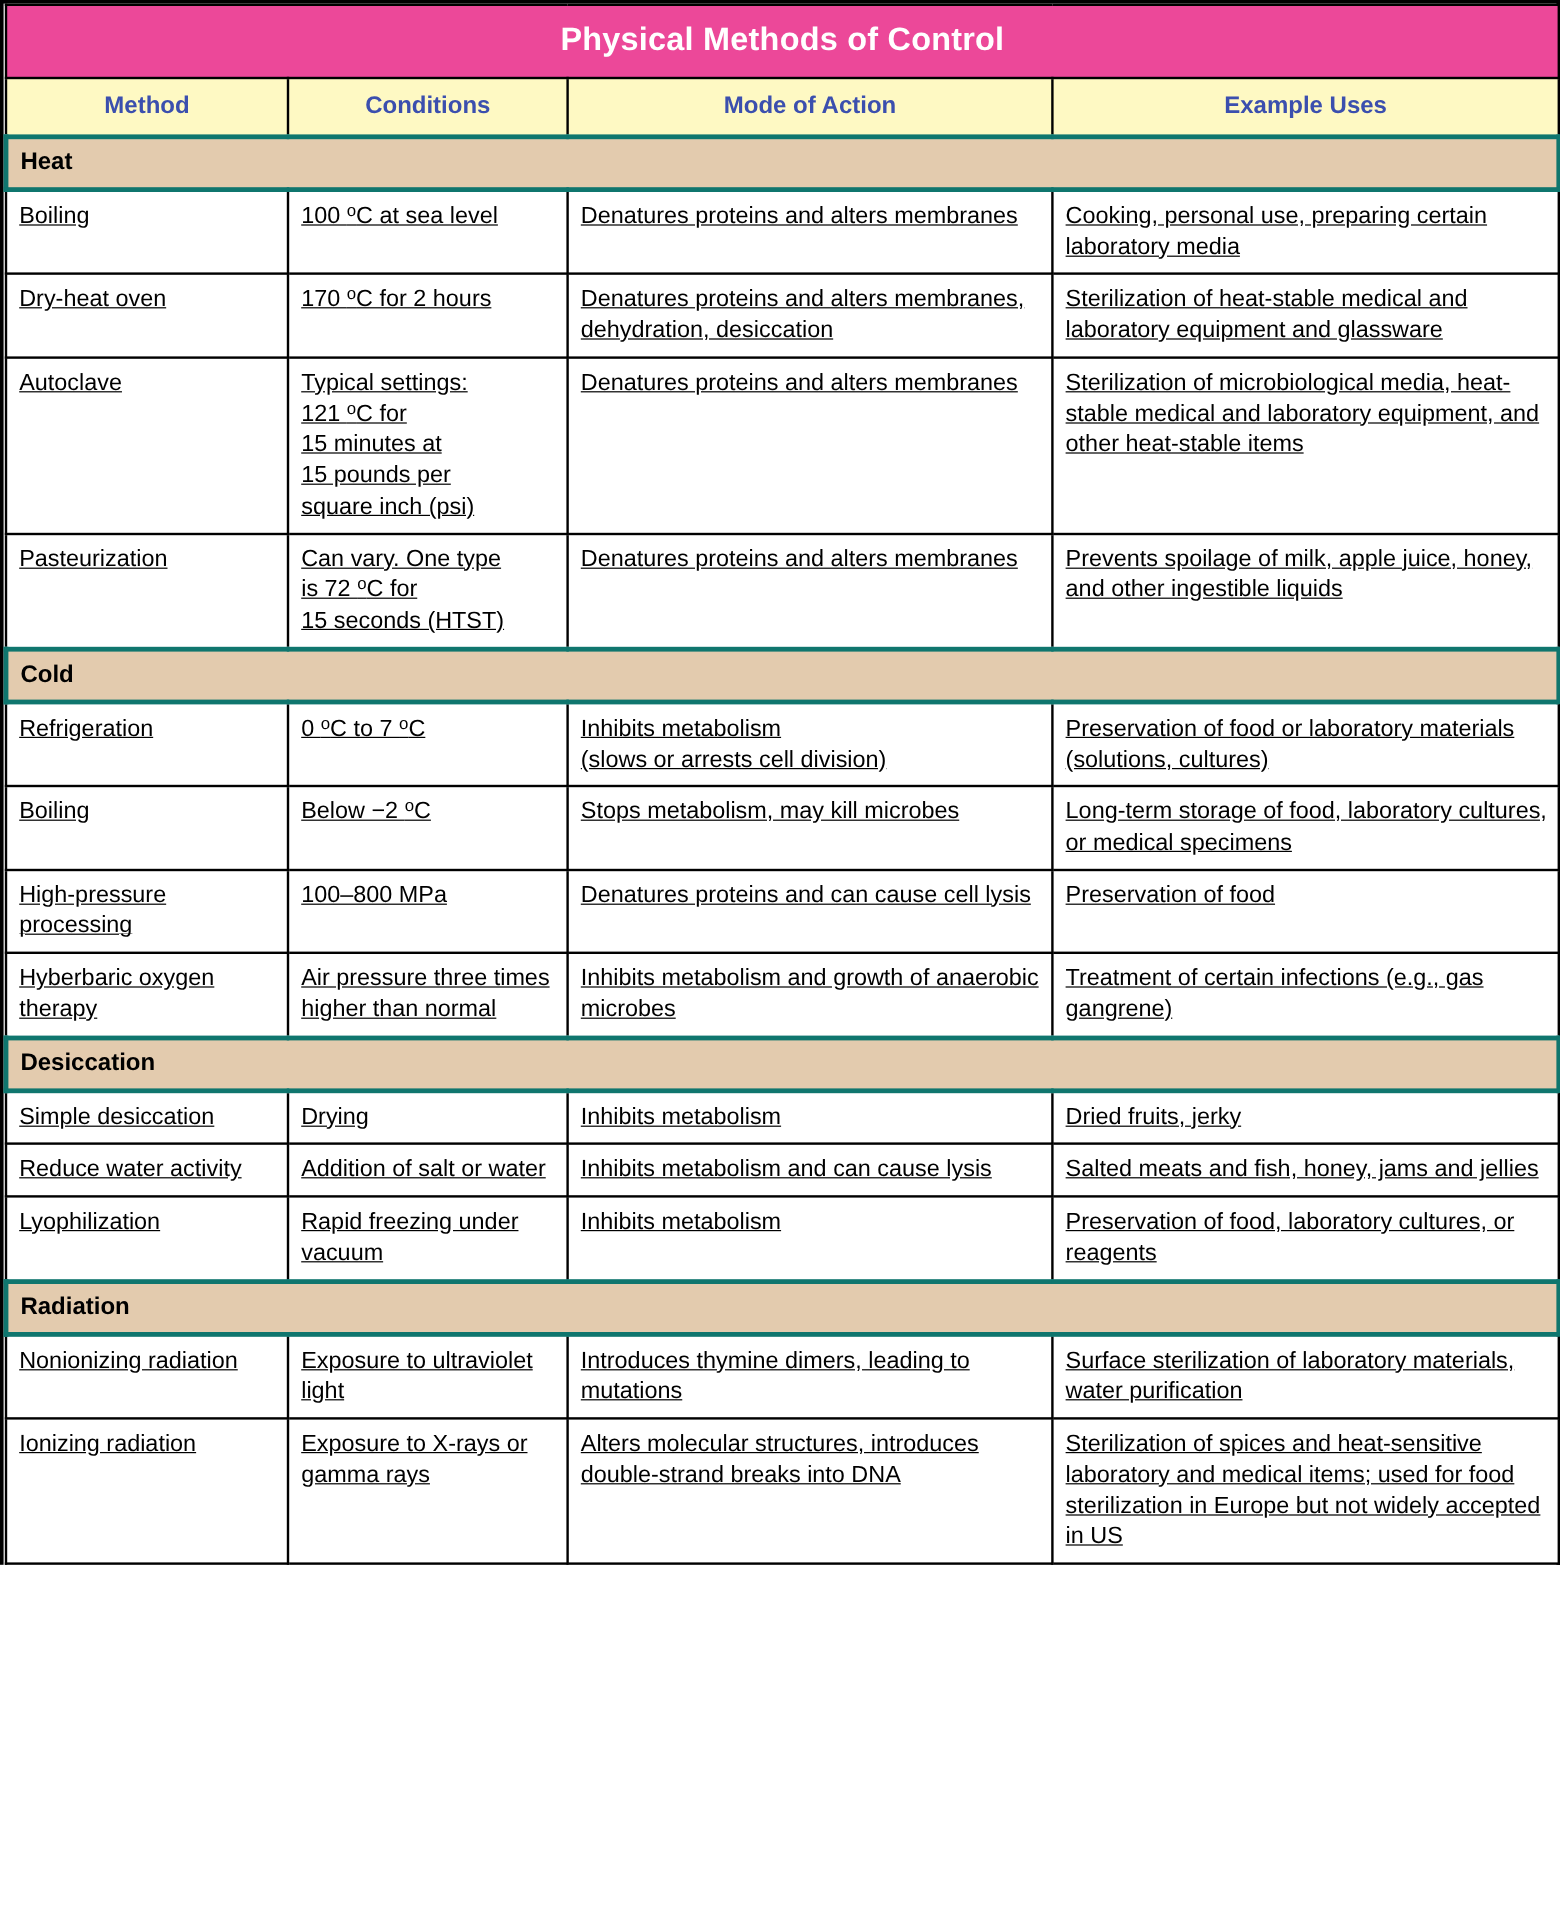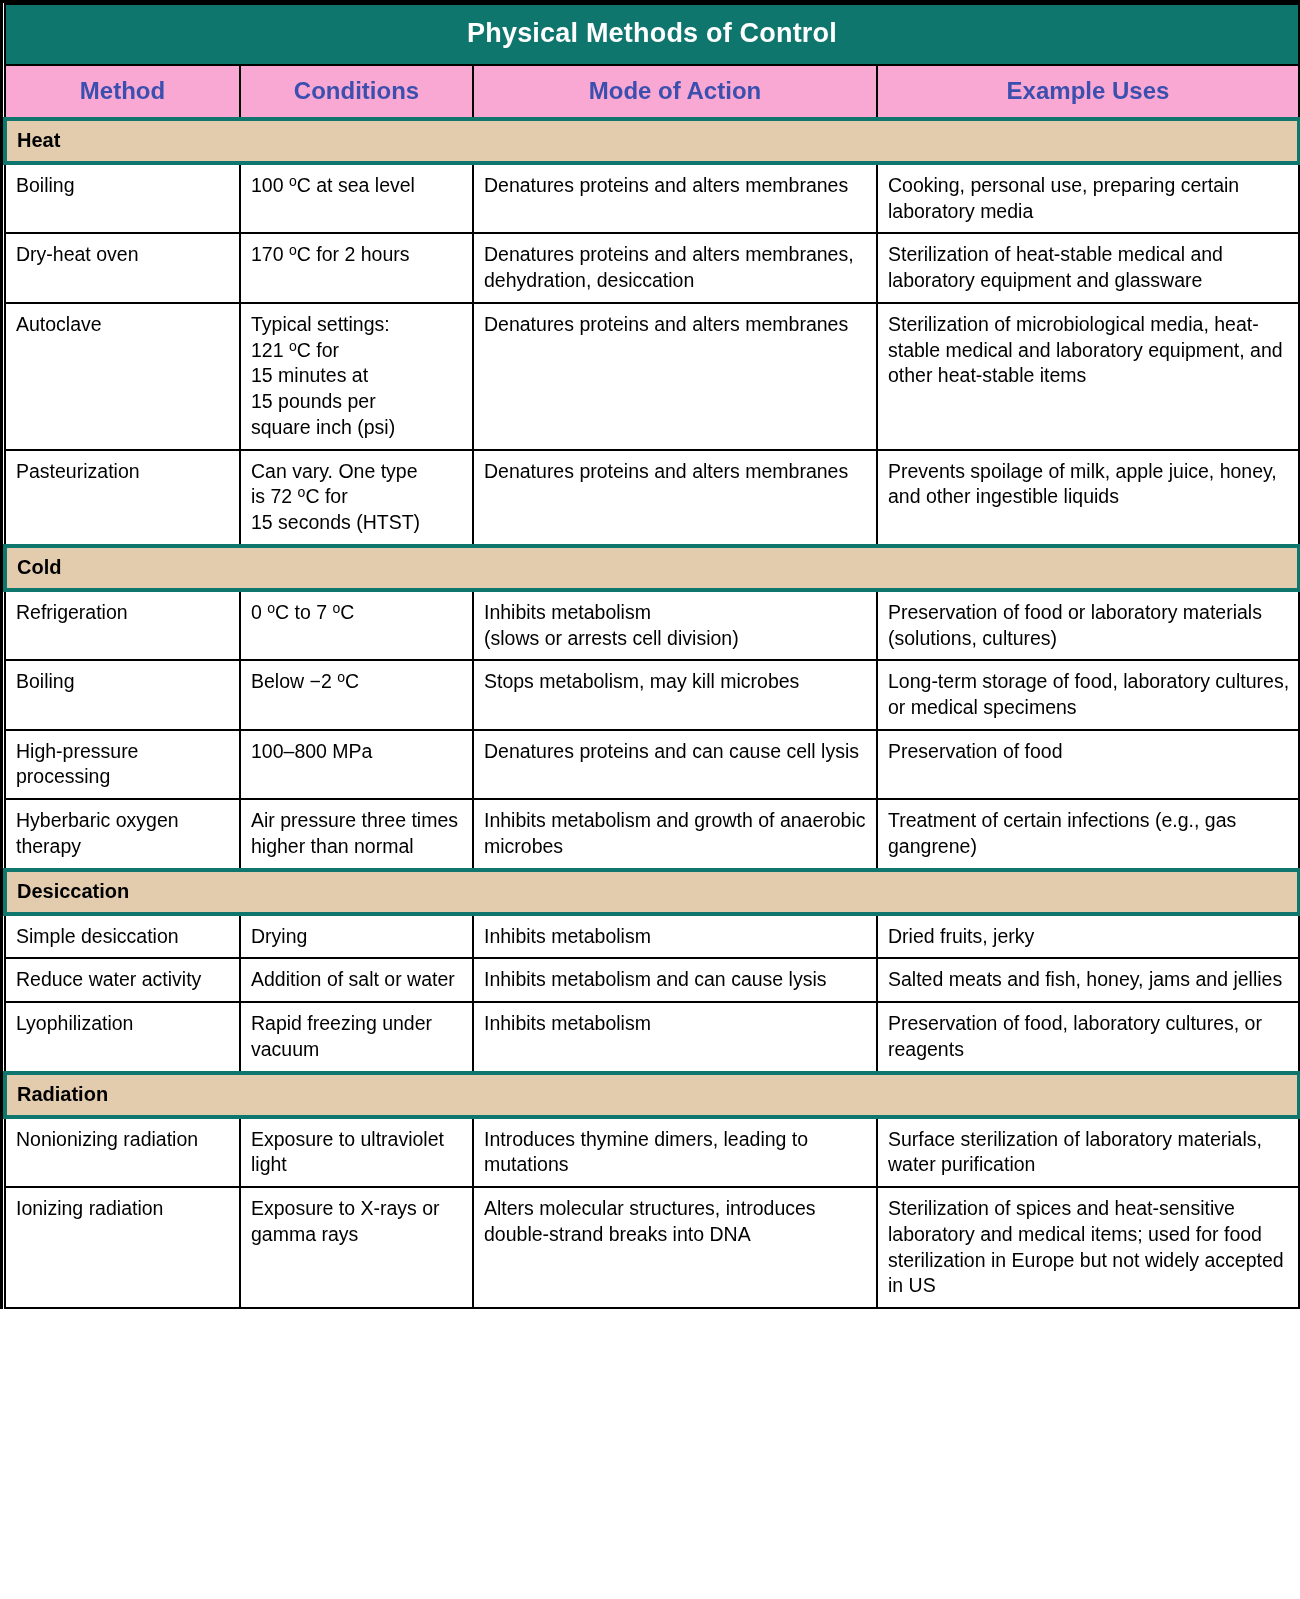--- a/index.html
+++ b/index.html
@@ -27,35 +27,35 @@
     table-layout: fixed;
   }
 
   table.control-table col.c-method     { width: 235px; }
   table.control-table col.c-conditions { width: 233px; }
   table.control-table col.c-mode       { width: 404px; }
   table.control-table col.c-uses       { width: 422px; }
 
   
   tr.title-row > th {
-    background: #0f766e;
+    background: #ec4899;
     color: #ffffff;
     font-size: 27px;
     font-weight: bold;
     text-align: center;
     padding: 13px 6px 15px 6px;
     border: 2px solid #000000;
     letter-spacing: 0.2px;
   }
 
   
   tr.colhead-row > th {
-    background: #f9a8d4;
+    background: #fef9c3;
     color: #3b4fae;
-    font-size: 24px;
+    font-size: 20px;
     font-weight: bold;
     text-align: center;
     padding: 11px 6px 12px 6px;
     border: 2px solid #000000;
   }
 
   
   tr.section-row > th {
     background: #e3cbae;
     color: #000000;
@@ -69,20 +69,21 @@
   
   tr.data-row > td {
     background: #ffffff;
     color: #000000;
     font-size: 19.5px;
     line-height: 1.32;
     text-align: left;
     vertical-align: top;
     padding: 8px 8px 8px 10px;
     border: 2px solid #000000;
+    text-decoration: underline;
   }
 
   .deg {
     font-size: 0.72em;
     vertical-align: 0.42em;
     line-height: 0;
   }
 
   .cellline { display: block; }
 </style>

